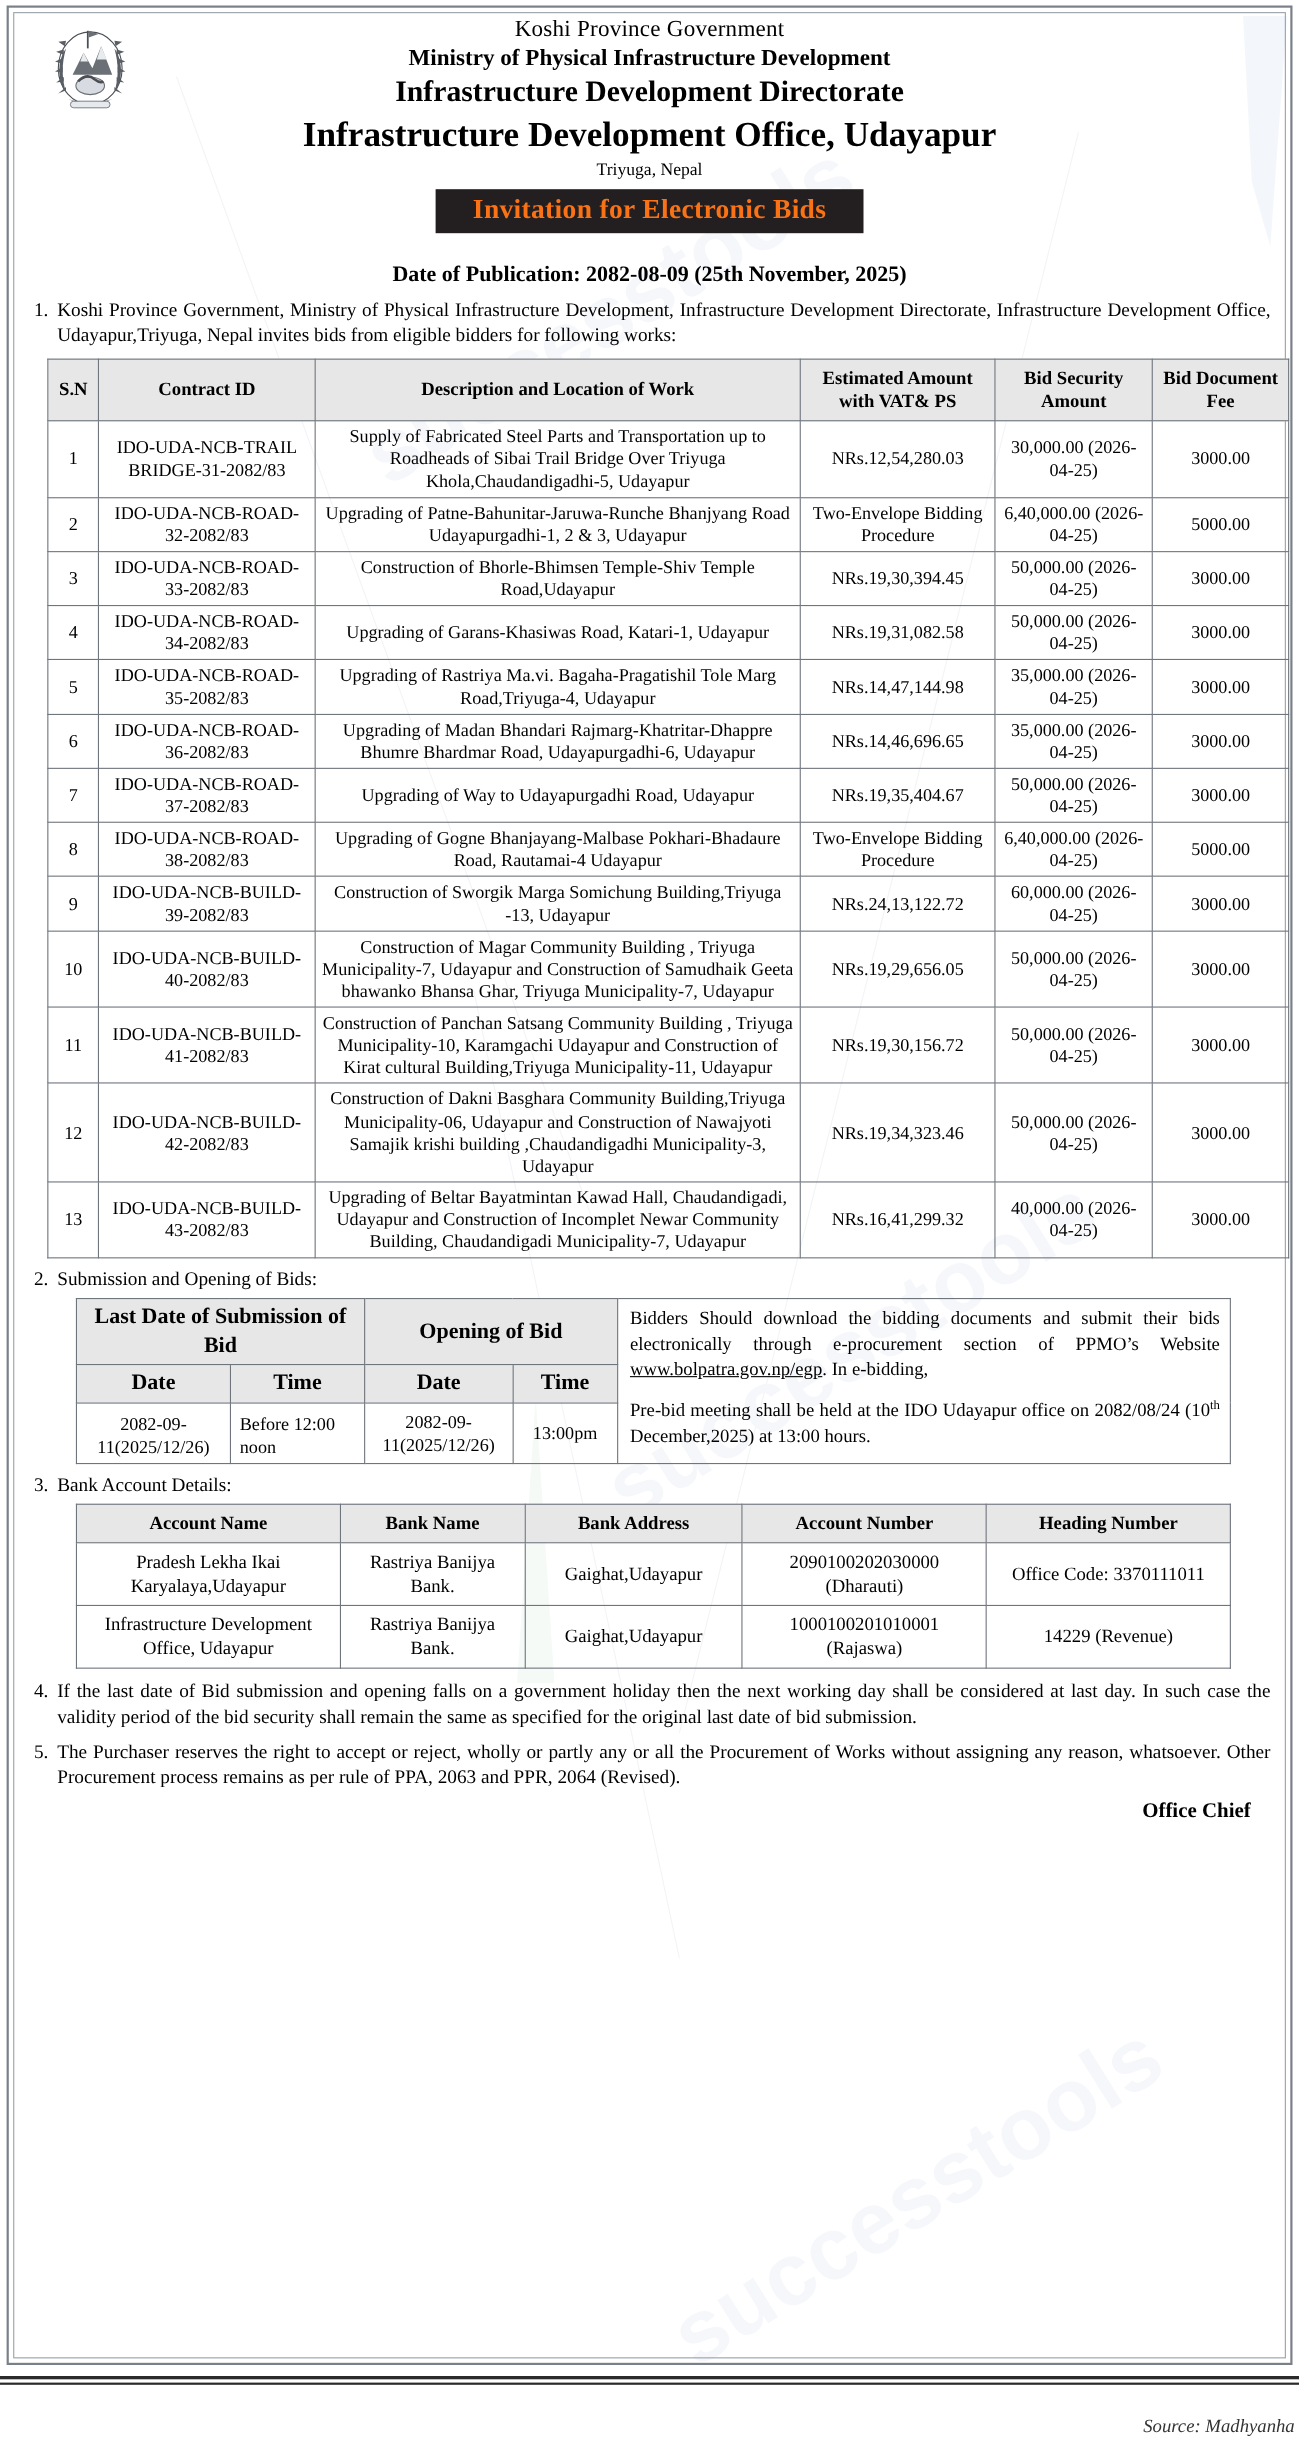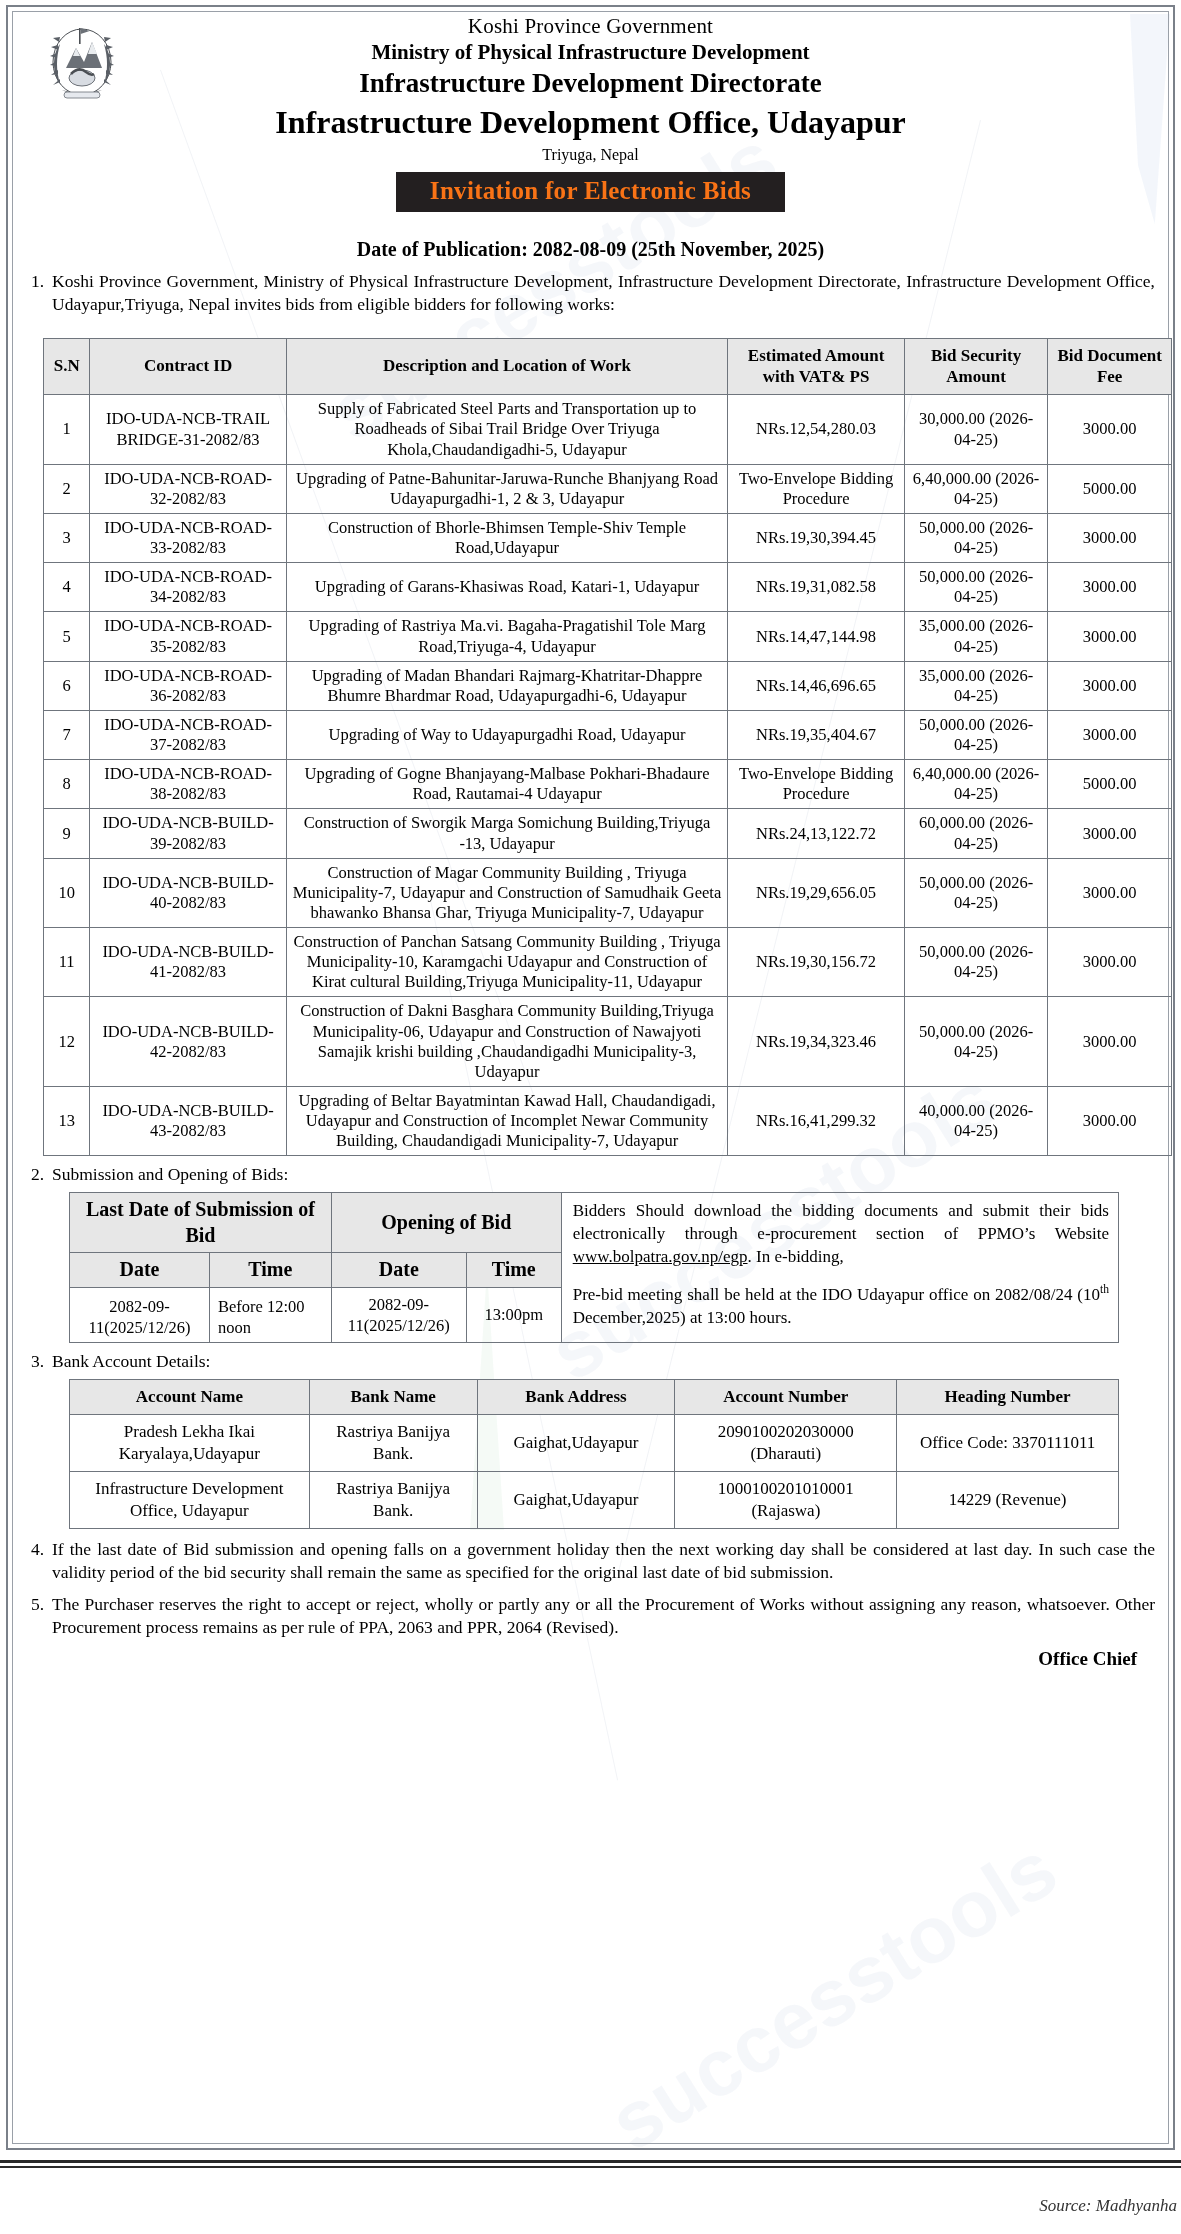--- a/index.html
+++ b/index.html
@@ -138,21 +138,21 @@
   .clause .body {
     flex: 1 1 auto;
     text-align: justify;
   }
   .clause-tight { margin-top: 7px; }
 
   
   table.grid {
     border-collapse: collapse;
     width: 100%;
-    margin-top: 22px;
+    margin-top: 10px;
     background: transparent;
     position: relative;
     z-index: 2;
   }
   table.grid th, table.grid td {
     border: 1px solid #6f757d;
     padding: 4px 4px;
     font-size: 16.5px;
     line-height: 1.22;
     text-align: center;

